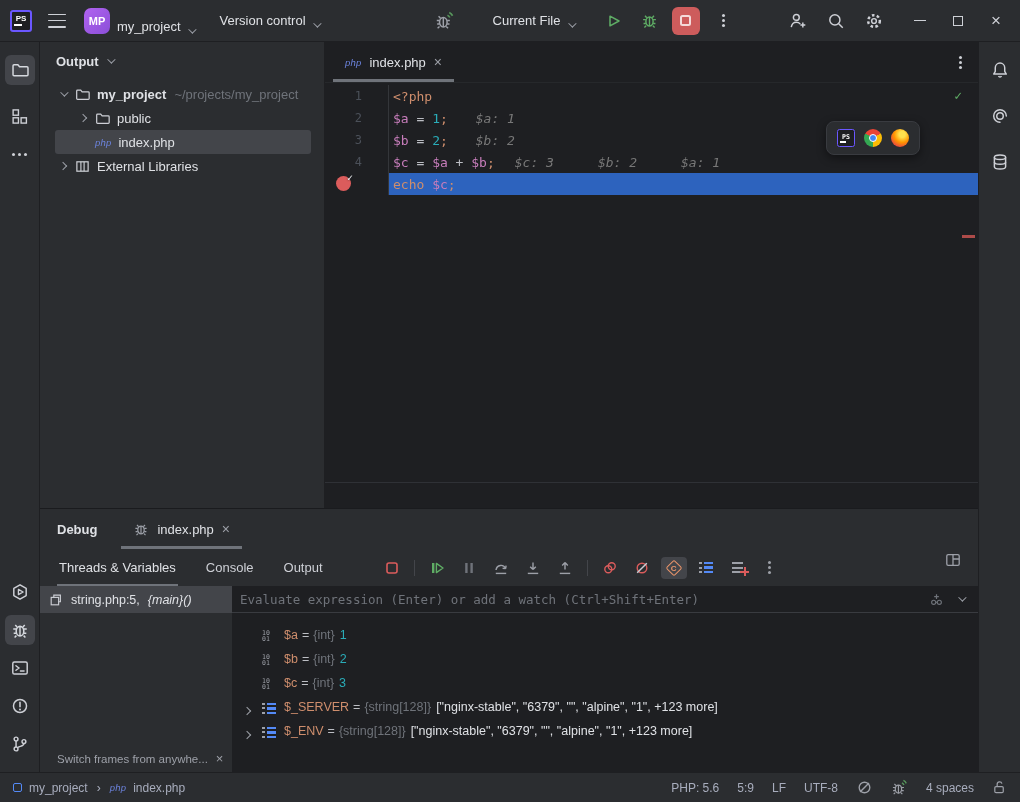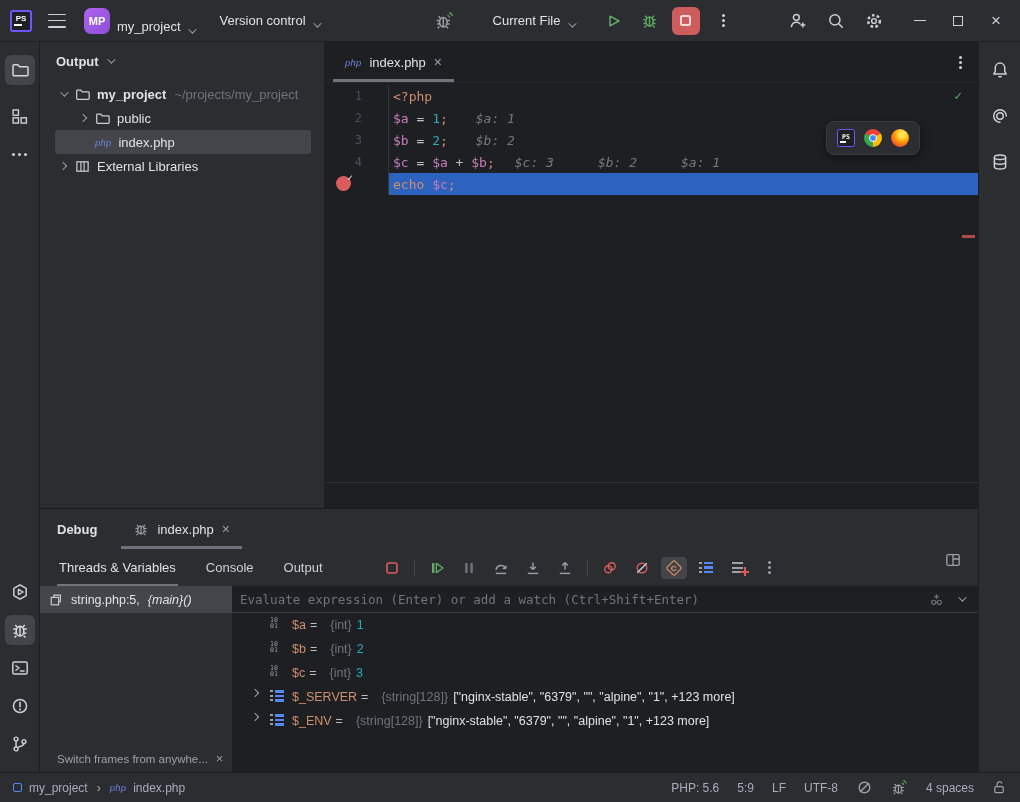--- a/index.html
+++ b/index.html
@@ -113,25 +113,25 @@
   .frame-fn{font-style:italic;}
   .frames .sp{flex:1;}
   .frames-tip{height:27px;display:flex;align-items:center;padding:0 9px 0 17px;font-size:11.5px;color:#9DA0A8;white-space:nowrap;}
   .frames-tip .tclose{margin-left:8px;cursor:pointer;font-size:13px;}
   .vars{flex:1;background:#1E1F22;display:flex;flex-direction:column;min-width:0;}
   .evalbar{height:27px;flex:0 0 27px;display:flex;align-items:center;border-bottom:1px solid #393B40;padding:0 14px 0 0;}
   .evalbar input{flex:1;background:transparent;border:0;outline:0;color:#6F737A;font-family:"DejaVu Sans Mono","Liberation Mono",monospace;font-size:12.5px;padding-left:8px;}
   .evalbar input::placeholder{color:#6F737A;}
   .eval-ico{margin-left:14px;color:#6F737A;cursor:pointer;display:flex;align-items:center;}
   .vtree{padding-top:5px;font-size:12.5px;}
-  .vrow{height:24px;display:flex;align-items:flex-start;padding-left:20px;cursor:pointer;white-space:nowrap;}
+  .vrow{height:24px;display:flex;align-items:flex-end;padding-left:12px;cursor:pointer;white-space:nowrap;}
   .vrow .chslot{width:18px;flex:0 0 18px;display:flex;align-items:center;}
   .vrow .icoslot{width:22px;flex:0 0 22px;display:flex;align-items:center;}
   .binico{font-family:"DejaVu Sans Mono",monospace;font-size:6.5px;line-height:5.5px;color:#9DA0A8;white-space:pre;text-align:center;}
-  .vname{color:#CF8E6D;} .veq{color:#BCBEC4;margin:0 4px;} .vtype{color:#6F737A;margin-right:5px;margin-left:9px;} .vint{color:#2AACB8;} .vprev{color:#DFE1E5;}
+  .vname{color:#CF8E6D;} .veq{color:#BCBEC4;margin:0 4px;} .vtype{color:#6F737A;margin-right:5px;} .vint{color:#2AACB8;} .vprev{color:#DFE1E5;}
   
   .statusbar{height:30px;flex:0 0 30px;background:#2B2D30;border-top:1px solid #1E1F22;display:flex;align-items:center;padding:0 13px;font-size:12px;color:#A8ADBD;}
   .crumb{display:flex;align-items:center;gap:7px;cursor:pointer;}
   .mod-ico{width:9px;height:9px;border:1.6px solid #548AF7;border-radius:2px;}
   .crumb-sep{margin:0 2px;}
   .sb-right{margin-left:auto;display:flex;align-items:center;gap:18px;}
   .sb-item{cursor:pointer;display:flex;align-items:center;}
 </style>
 </head>
 <body>

